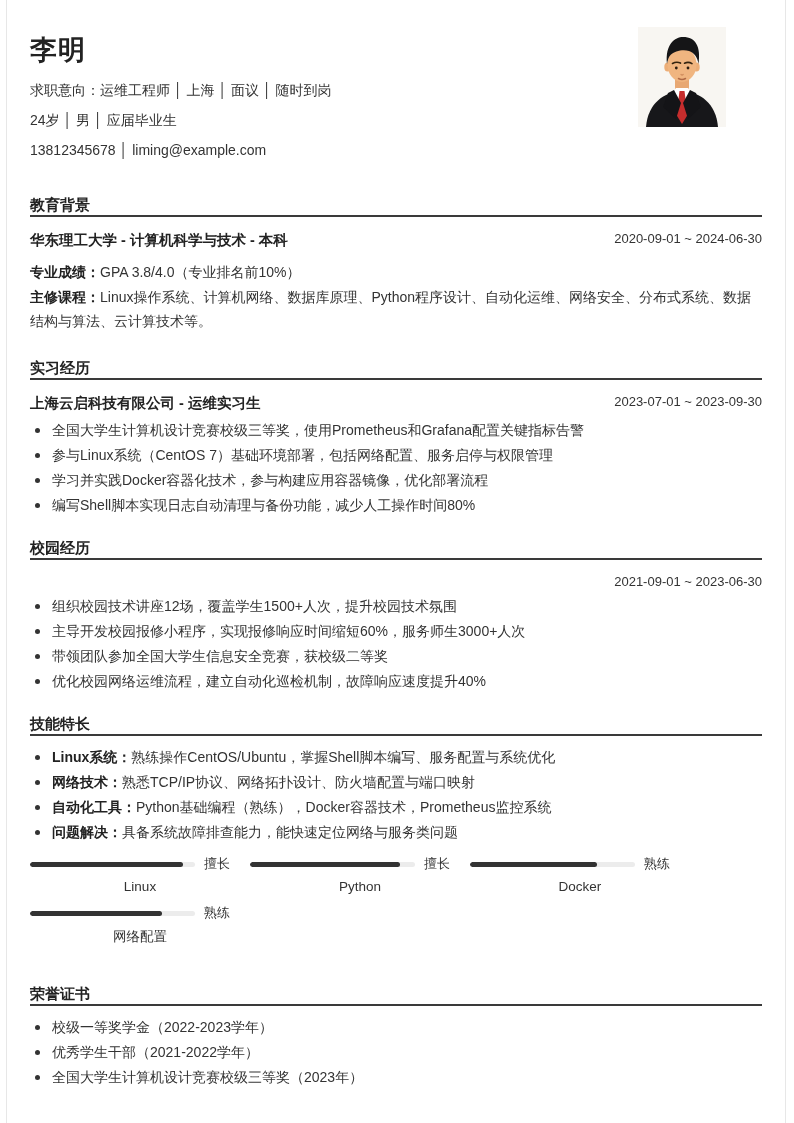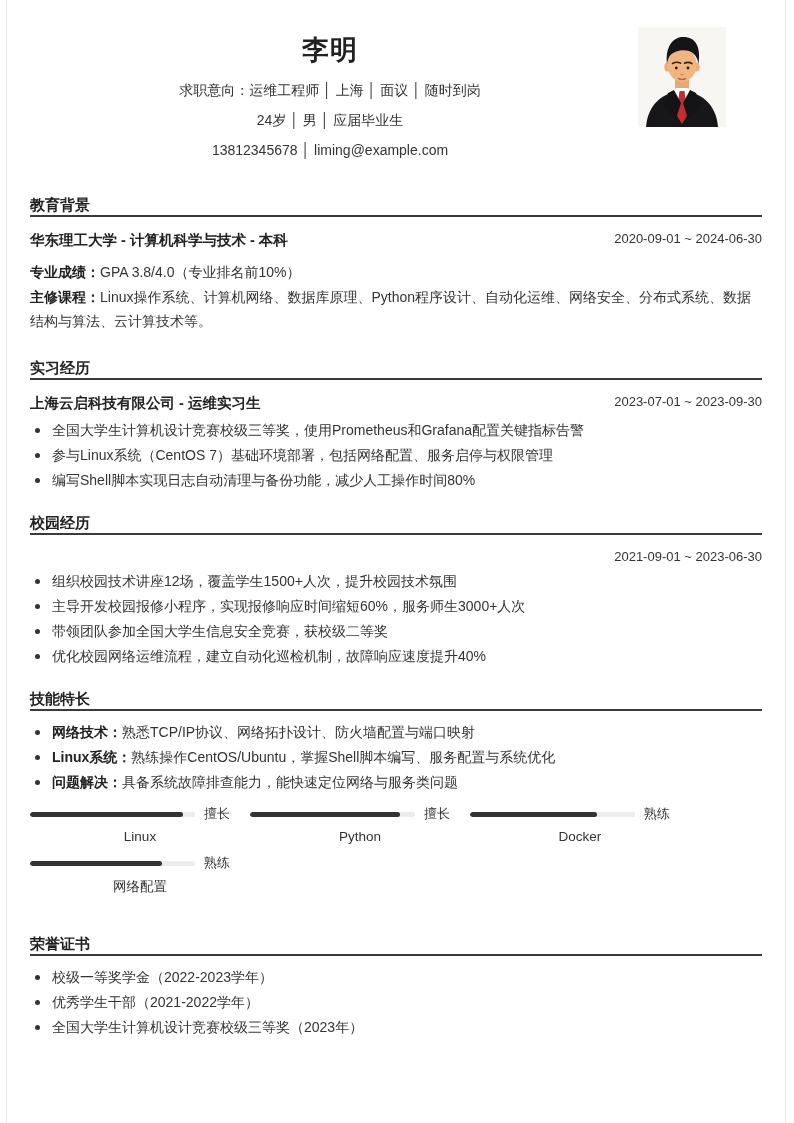--- a/index.html
+++ b/index.html
@@ -9,21 +9,21 @@
     font-family:"Liberation Sans","DejaVu Sans",sans-serif;
     color:#333;
   }
   .sheet {
     width:780px; height:1123px; margin:0 6px;
     border-left:1px solid #e7e7e7; border-right:1px solid #e7e7e7;
     background:#fff; padding:26px 23px 0 23px; overflow:hidden;
   }
   
   .header { display:flex; align-items:flex-start; margin-bottom:24px; }
-  .header-text { flex:1; text-align:center; padding-top:6px; }
+  .header-text { flex:1; padding-top:6px; }
   .name { font-size:27px; font-weight:bold; color:#222; letter-spacing:1px; margin-bottom:12px; }
   .hline { font-size:14px; color:#333; margin-bottom:9px; line-height:1.5; }
   .photo-wrap { width:88px; height:100px; margin:1px 36px 0 8px; flex:none; }
   .photo-wrap svg { display:block; width:88px; height:100px; }
   
   .section { margin-top:26px; }
   .section:first-of-type { margin-top:0; }
   .section-title {
     font-size:15px; font-weight:bold; color:#222;
     padding-bottom:0; border-bottom:2px solid #3a3a3a; margin-bottom:14px;
@@ -99,20 +99,21 @@
 
   <div class="section">
     <div class="section-title">实习经历</div>
     <div class="entry-line">
       <span class="entry-name">上海云启科技有限公司 - 运维实习生</span>
       <span class="entry-date">2023-07-01 ~ 2023-09-30</span>
     </div>
     <ul class="blist">
       <li>全国大学生计算机设计竞赛校级三等奖，使用Prometheus和Grafana配置关键指标告警</li>
       <li>参与Linux系统（CentOS 7）基础环境部署，包括网络配置、服务启停与权限管理</li>
+      <li>学习并实践Docker容器化技术，参与构建应用容器镜像，优化部署流程</li>
       <li>编写Shell脚本实现日志自动清理与备份功能，减少人工操作时间80%</li>
     </ul>
   </div>
 
   <div class="section">
     <div class="section-title">校园经历</div>
     <div class="entry-line">
       <span class="entry-name"></span>
       <span class="entry-date">2021-09-01 ~ 2023-06-30</span>
     </div>
@@ -120,22 +121,23 @@
       <li>组织校园技术讲座12场，覆盖学生1500+人次，提升校园技术氛围</li>
       <li>主导开发校园报修小程序，实现报修响应时间缩短60%，服务师生3000+人次</li>
       <li>带领团队参加全国大学生信息安全竞赛，获校级二等奖</li>
       <li>优化校园网络运维流程，建立自动化巡检机制，故障响应速度提升40%</li>
     </ul>
   </div>
 
   <div class="section">
     <div class="section-title">技能特长</div>
     <ul class="blist">
+      <li><b>Linux系统：</b><span>熟练操作CentOS/Ubuntu，掌握Shell脚本编写、服务配置与系统优化</span></li>
       <li><b>网络技术：</b><span>熟悉TCP/IP协议、网络拓扑设计、防火墙配置与端口映射</span></li>
-      <li><b>Linux系统：</b><span>熟练操作CentOS/Ubuntu，掌握Shell脚本编写、服务配置与系统优化</span></li>
+      <li><b>自动化工具：</b><span>Python基础编程（熟练），Docker容器技术，Prometheus监控系统</span></li>
       <li><b>问题解决：</b><span>具备系统故障排查能力，能快速定位网络与服务类问题</span></li>
     </ul>
     <div class="bars">
       <div class="bar-col">
         <div class="bar-row">
           <div class="bar-track">
               <div class="bar-fill" style="width: 93%;"></div>
             </div>
           <span class="bar-level">擅长</span>
         </div>

